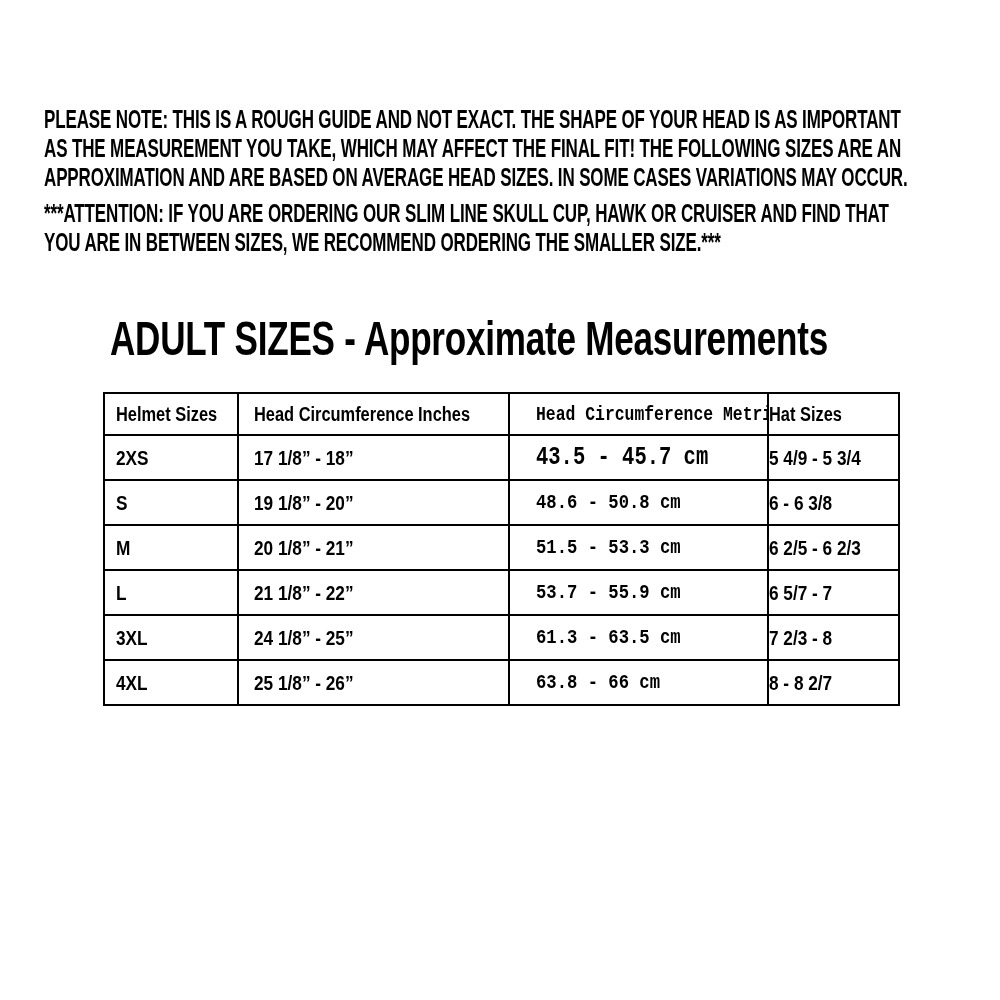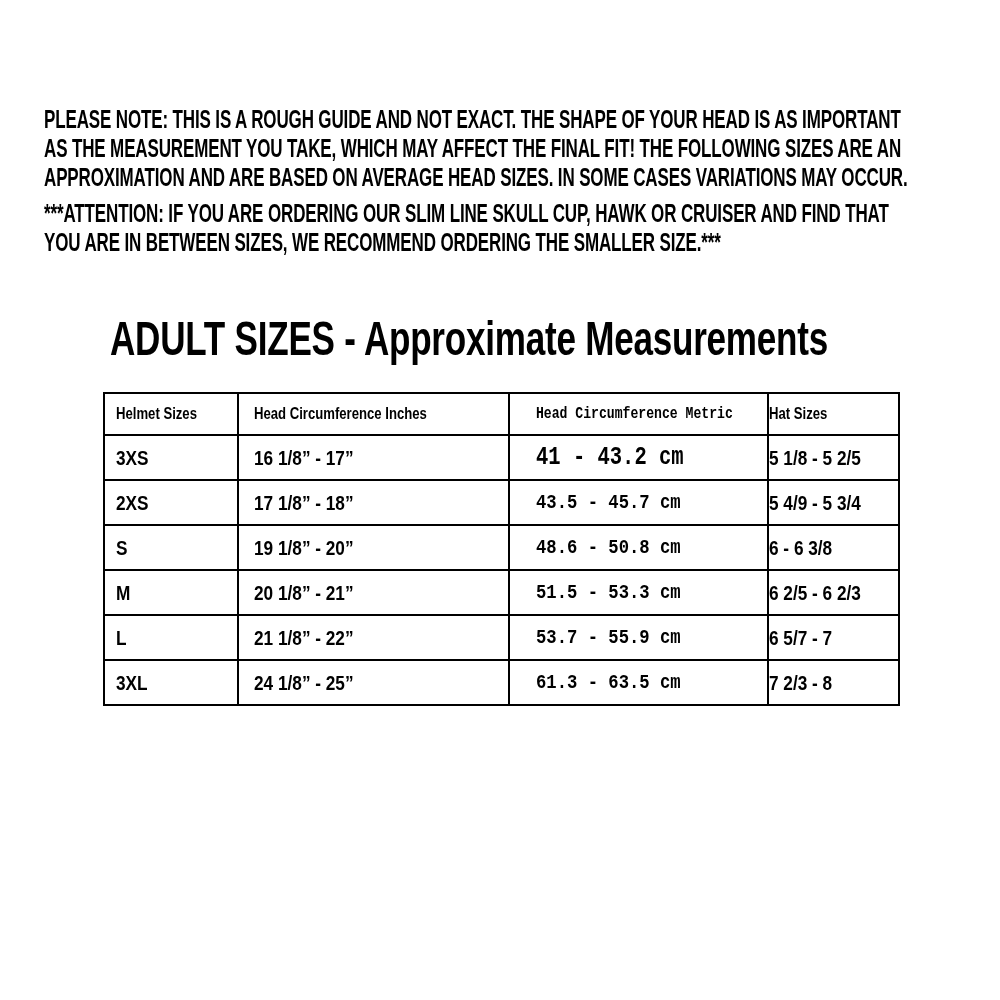--- a/index.html
+++ b/index.html
@@ -56,21 +56,21 @@
     width: 795px;
   }
   .size-table th, .size-table td {
     border: 2px solid #000000;
     text-align: left;
     vertical-align: middle;
     font-weight: bold;
     padding: 0;
     overflow: hidden;
   }
-  .size-table th { height: 40px; font-size: 16px; }
+  .size-table th { height: 40px; font-size: 20px; }
   .size-table td { height: 43px; font-size: 21px; }
   .size-table th:nth-child(1), .size-table td:nth-child(1) { padding-left: 11px; }
   .size-table th:nth-child(2), .size-table td:nth-child(2) { padding-left: 15px; margin-left: 8px; }
   .size-table th:nth-child(3), .size-table td:nth-child(3) { padding-left: 26px; font-family: Liberation Mono, monospace; }
   .size-table th:nth-child(4), .size-table td:nth-child(4) { }
   
   .ct {
     display: inline-block;
     transform: scaleX(0.82);
     transform-origin: 0 50%;
@@ -109,26 +109,20 @@
     <thead>
       <tr>
         <th><span class="ct">Helmet Sizes</span></th>
         <th><span class="ct">Head Circumference Inches</span></th>
         <th><span class="ct">Head Circumference Metric</span></th>
         <th><span class="ct">Hat Sizes</span></th>
       </tr>
     </thead>
     <tbody>
         <tr>
-          <td><span class="ct">3XS</span></td>
-          <td><span class="ct">16 1/8” - 17”</span></td>
-          <td><span class="ct">41 - 43.2 cm</span></td>
-          <td><span class="ct">5 1/8 - 5 2/5</span></td>
-        </tr>
-        <tr>
           <td><span class="ct">2XS</span></td>
           <td><span class="ct">17 1/8” - 18”</span></td>
           <td><span class="ct">43.5 - 45.7 cm</span></td>
           <td><span class="ct">5 4/9 - 5 3/4</span></td>
         </tr>
         <tr>
           <td><span class="ct">S</span></td>
           <td><span class="ct">19 1/8” - 20”</span></td>
           <td><span class="ct">48.6 - 50.8 cm</span></td>
           <td><span class="ct">6 - 6 3/8</span></td>
@@ -144,16 +138,22 @@
           <td><span class="ct">21 1/8” - 22”</span></td>
           <td><span class="ct">53.7 - 55.9 cm</span></td>
           <td><span class="ct">6 5/7 - 7</span></td>
         </tr>
         <tr>
           <td><span class="ct">3XL</span></td>
           <td><span class="ct">24 1/8” - 25”</span></td>
           <td><span class="ct">61.3 - 63.5 cm</span></td>
           <td><span class="ct">7 2/3 - 8</span></td>
         </tr>
+        <tr>
+          <td><span class="ct">4XL</span></td>
+          <td><span class="ct">25 1/8” - 26”</span></td>
+          <td><span class="ct">63.8 - 66 cm</span></td>
+          <td><span class="ct">8 - 8 2/7</span></td>
+        </tr>
       </tbody>
   </table>
 
 </div>
 
 </body></html>

